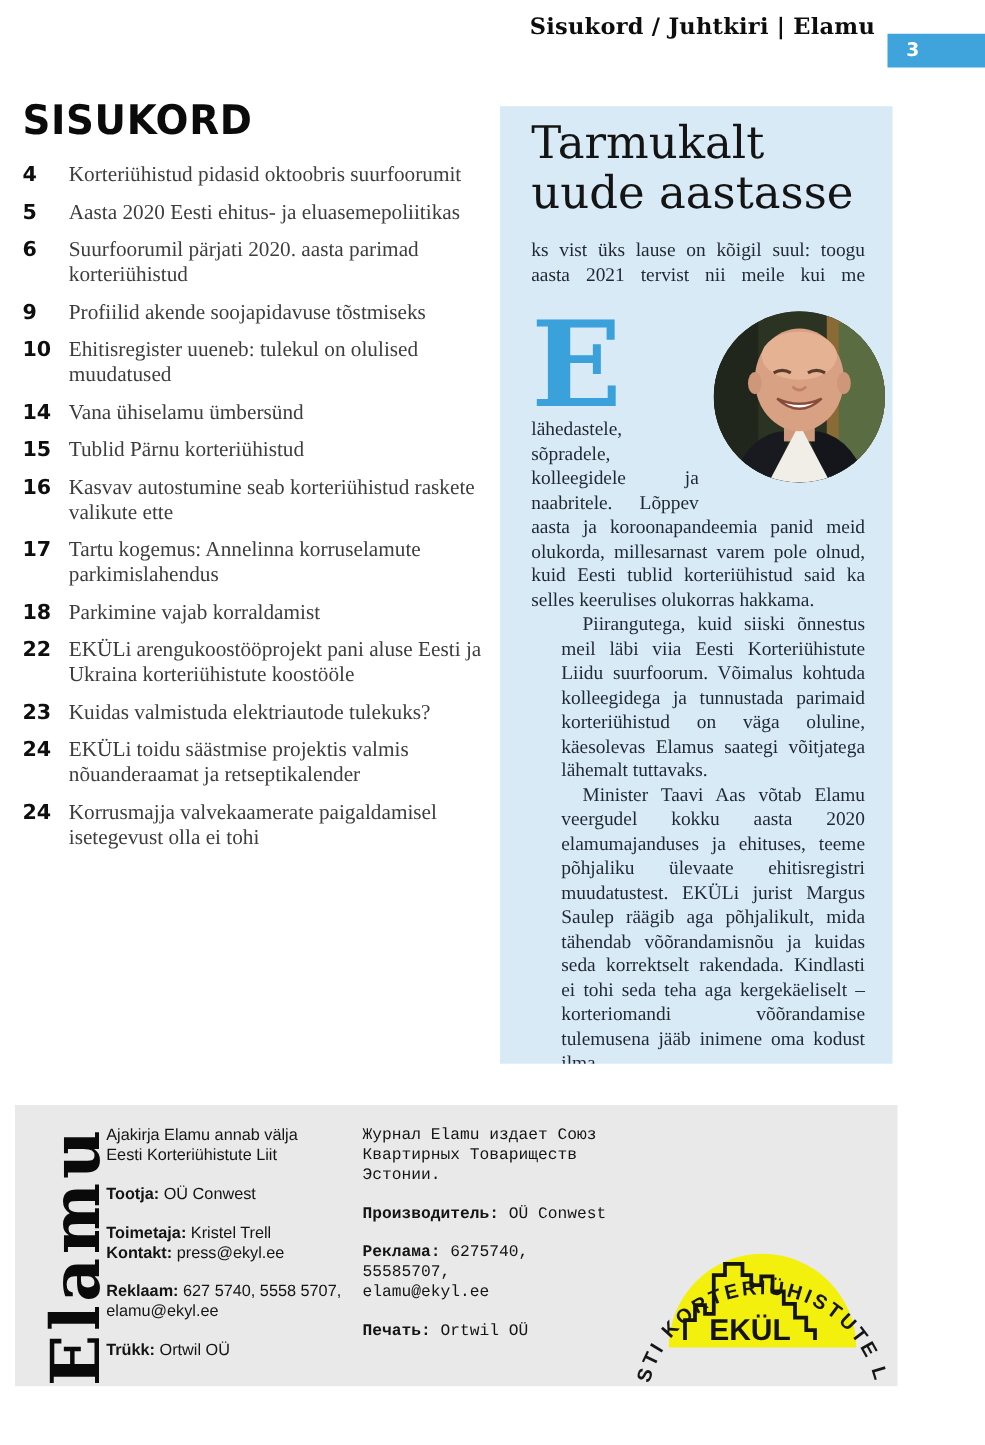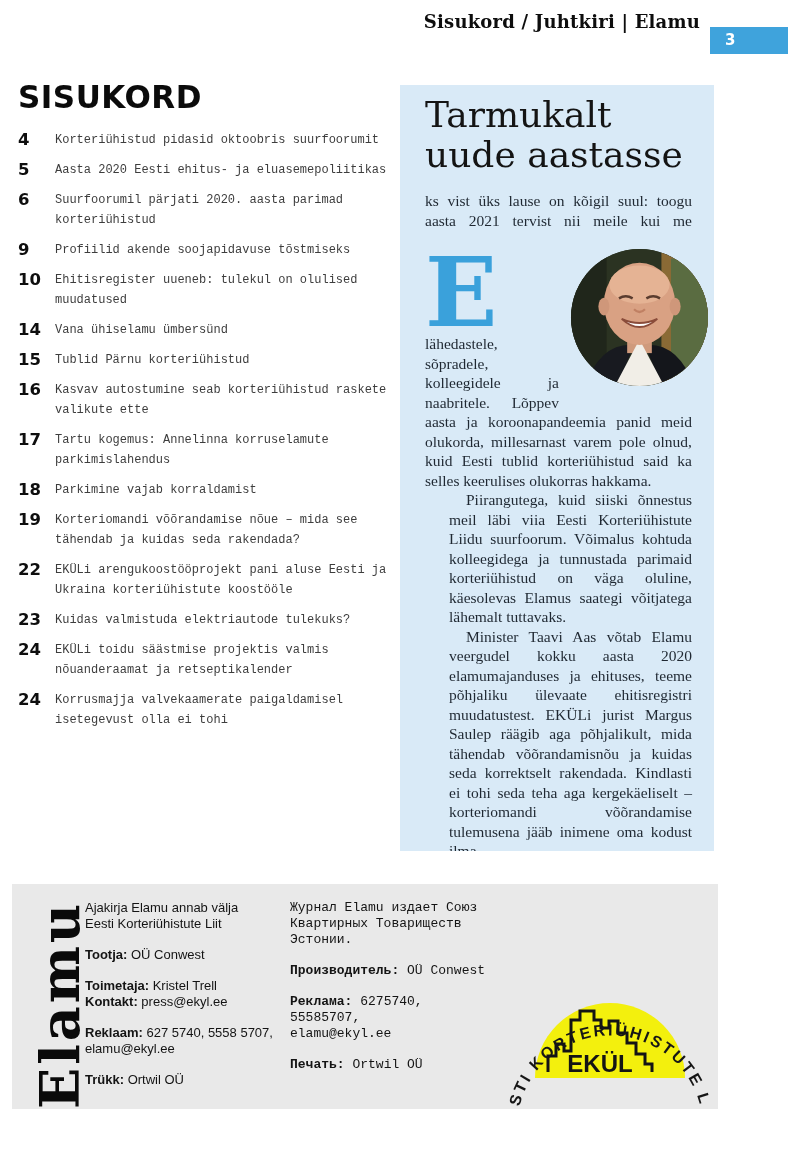--- a/index.html
+++ b/index.html
@@ -14,21 +14,21 @@
               font-family:"DejaVu Sans",sans-serif;font-weight:bold;font-size:15px;}
 
   
   .toc{position:absolute;left:18px;top:78px;width:375px;}
   .toc-title{font-family:"DejaVu Sans",sans-serif;font-weight:900;font-size:31px;
              color:#0b0b0b;letter-spacing:0.5px;margin:0 0 16px 0;transform:scaleY(1.05);
              transform-origin:left top;}
   .toc-item{display:flex;margin-bottom:10px;}
   .toc-num{flex:0 0 37px;font-family:"DejaVu Sans",sans-serif;font-weight:bold;
            font-size:16.5px;color:#0e0e0e;line-height:20px;}
-  .toc-text{flex:1;font-family:Liberation Mono, monospace;font-size:12px;line-height:20px;
+  .toc-text{flex:1;font-family:Liberation Serif, serif;font-size:17px;line-height:20px;
             color:#3d3d3d;}
 
   
   .panel{position:absolute;left:400px;top:85px;width:314px;height:766px;background:#d9eaf7;
          box-sizing:border-box;padding:10px 22px 0 25px;overflow:hidden;}
   .ed-title{font-family:"DejaVu Serif",serif;font-size:36px;line-height:40px;color:#141414;
             margin:0 0 16px 0;font-weight:normal;}
   .ed-body{font-size:15.5px;line-height:19.5px;text-align:justify;color:#1f2832;}
   .ed-body p{margin:0;}
   .ed-body p.ind{text-indent:17px;margin-left:24px;}
@@ -98,24 +98,20 @@
       <span class="toc-num">16</span>
       <span class="toc-text">Kasvav autostumine seab korteriühistud raskete valikute ette</span>
     </div>
     <div class="toc-item">
       <span class="toc-num">17</span>
       <span class="toc-text">Tartu kogemus: Annelinna korruselamute parkimislahendus</span>
     </div>
     <div class="toc-item">
       <span class="toc-num">18</span>
       <span class="toc-text">Parkimine vajab korraldamist</span>
-    </div>
-    <div class="toc-item">
-      <span class="toc-num">19</span>
-      <span class="toc-text">Korteriomandi võõrandamise nõue – mida see tähendab ja kuidas seda rakendada?</span>
     </div>
     <div class="toc-item">
       <span class="toc-num">22</span>
       <span class="toc-text">EKÜLi arengukoostööprojekt pani aluse Eesti ja Ukraina korteriühistute koostööle</span>
     </div>
     <div class="toc-item">
       <span class="toc-num">23</span>
       <span class="toc-text">Kuidas valmistuda elektriautode tulekuks?</span>
     </div>
     <div class="toc-item">

